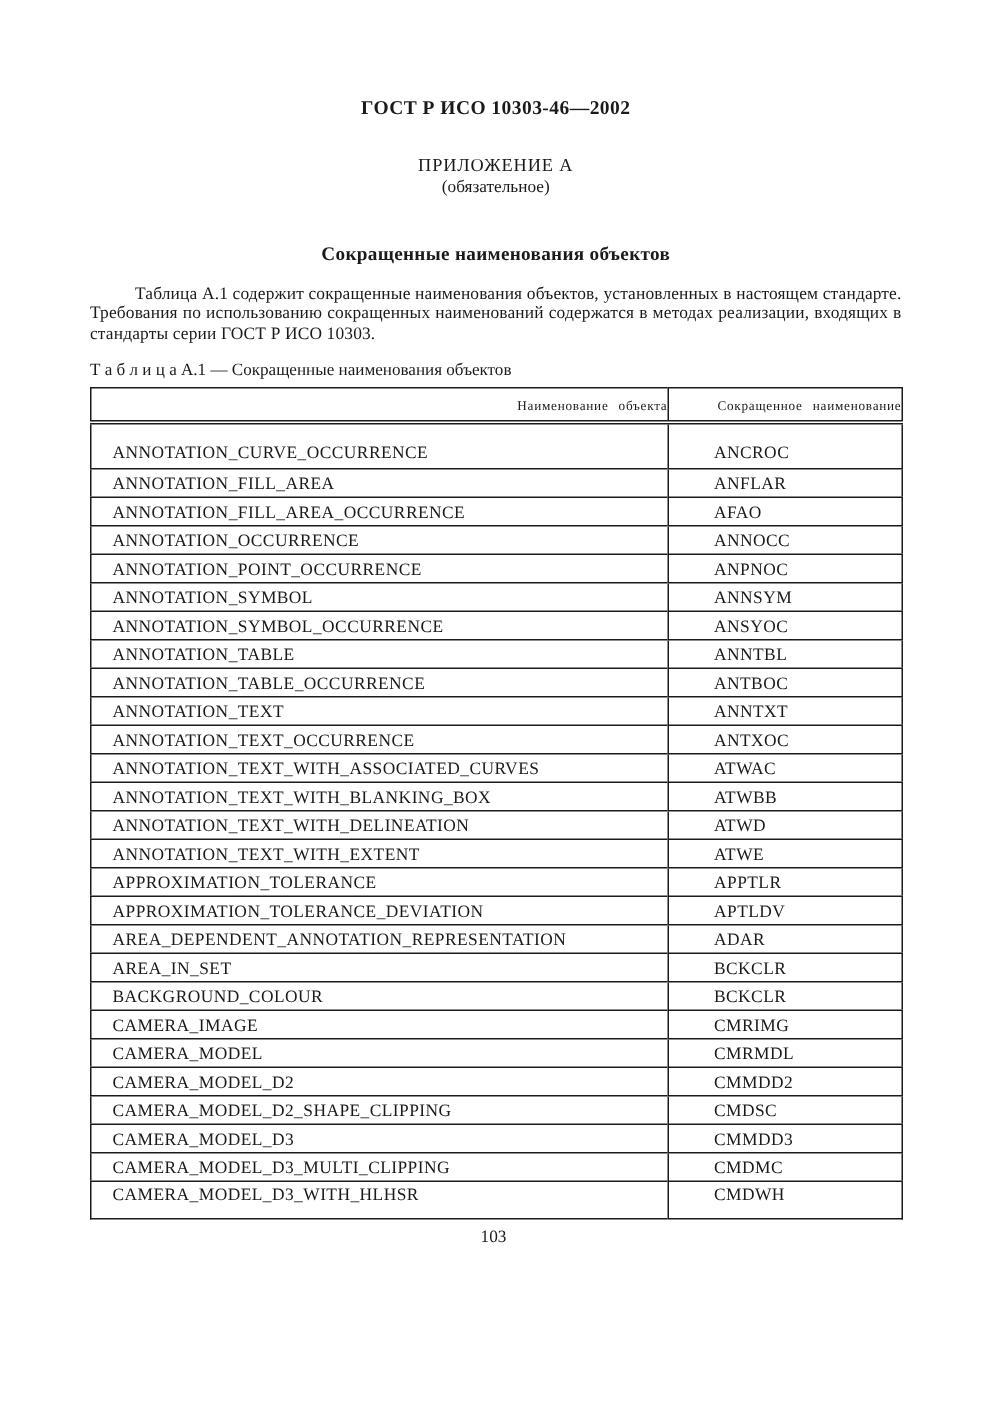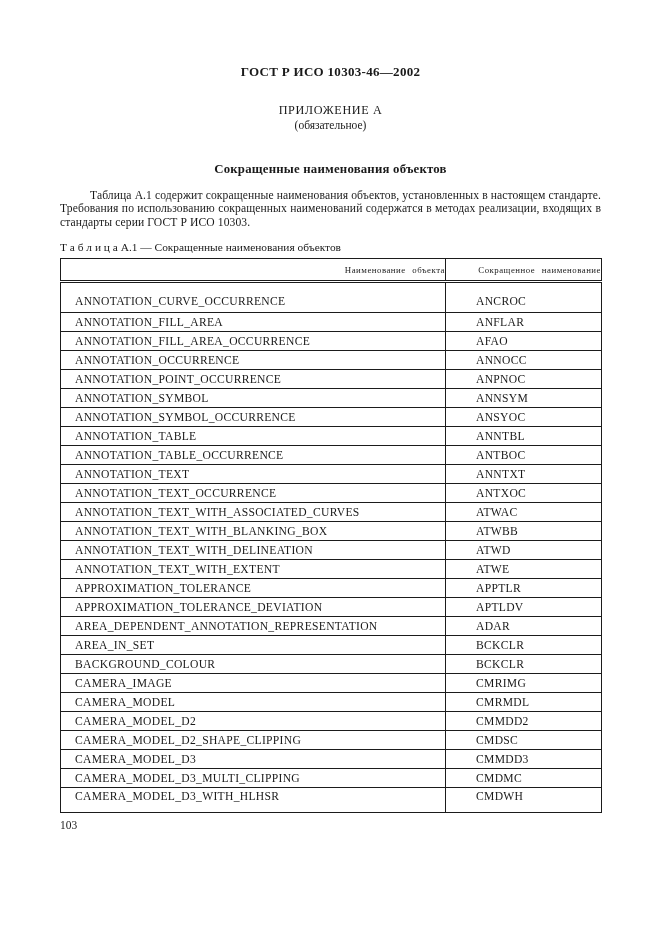--- a/index.html
+++ b/index.html
@@ -96,21 +96,21 @@
     vertical-align: bottom;
     padding-bottom: 4px;
   }
   table.objects tbody tr:last-child td {
     height: 22px;
     vertical-align: top;
     padding-top: 2px;
   }
   .page-number {
     margin-top: 6px;
-    text-align: left;
+    text-align: center;
     font-size: 11.5px;
     padding-right: 3px;
   }
 </style>
 </head>
 <body>
 
 <div class="page">
 
   <div class="doc-code">ГОСТ Р ИСО 10303-46—2002</div>

